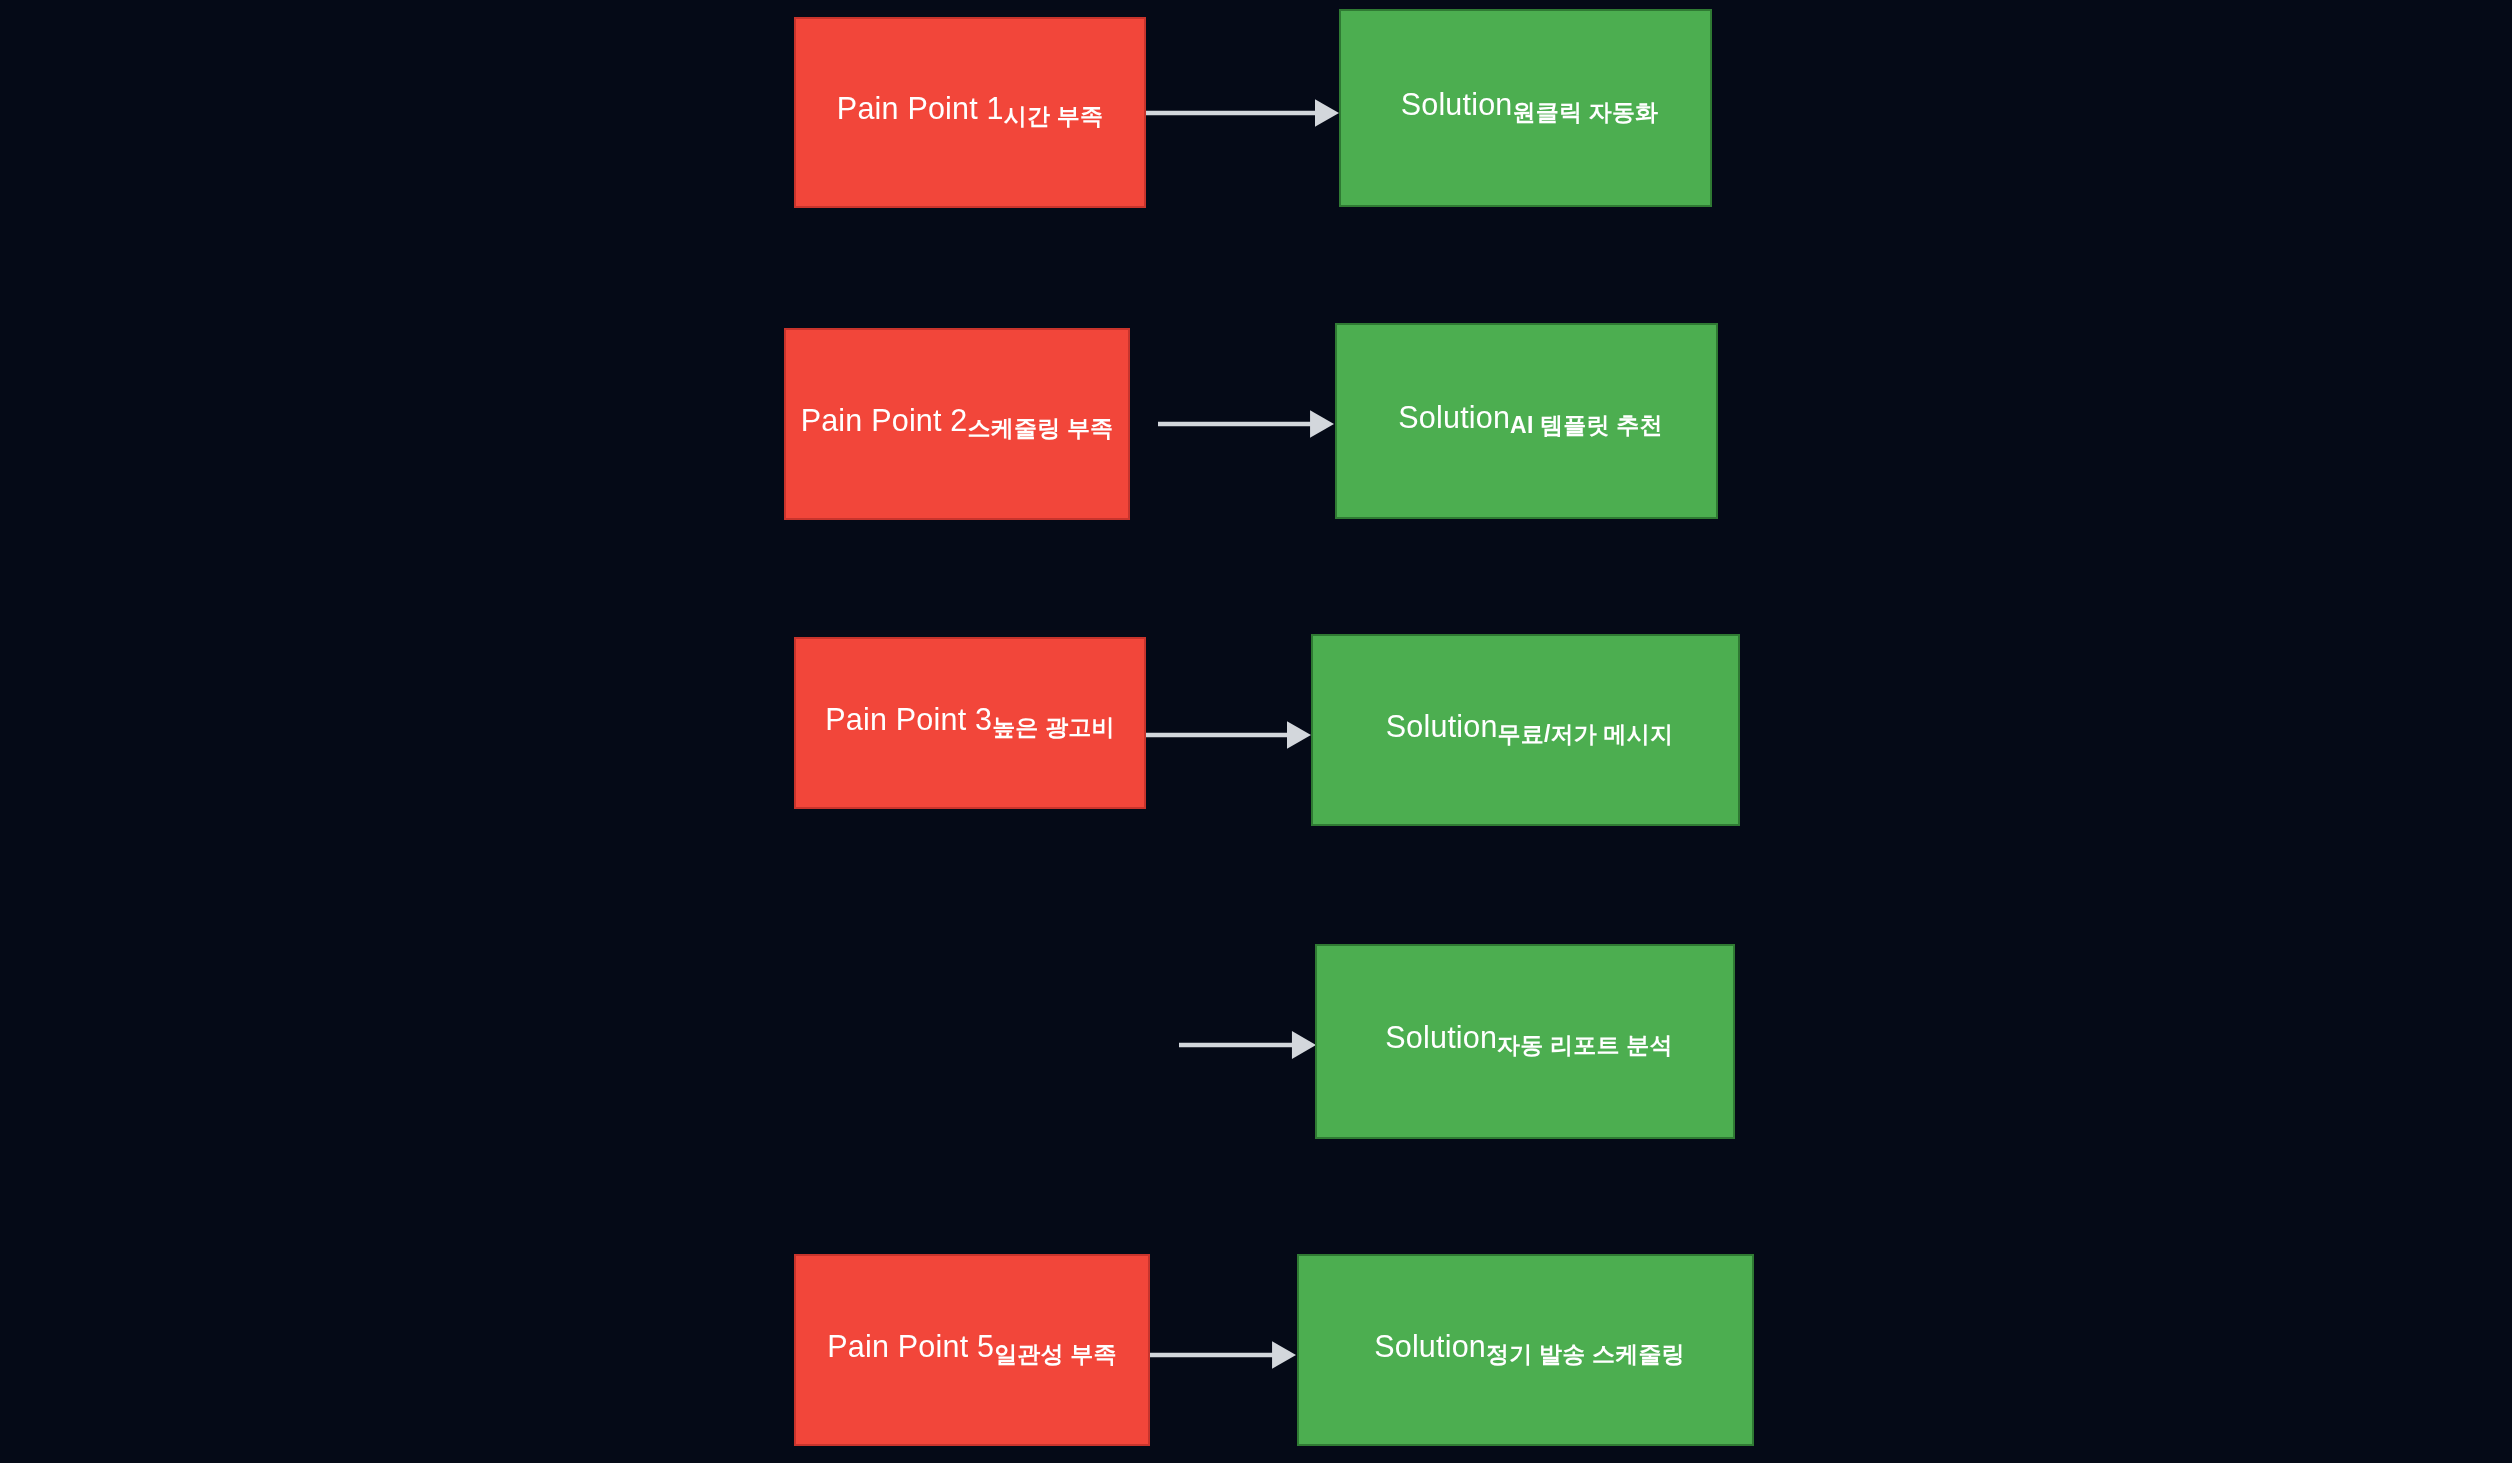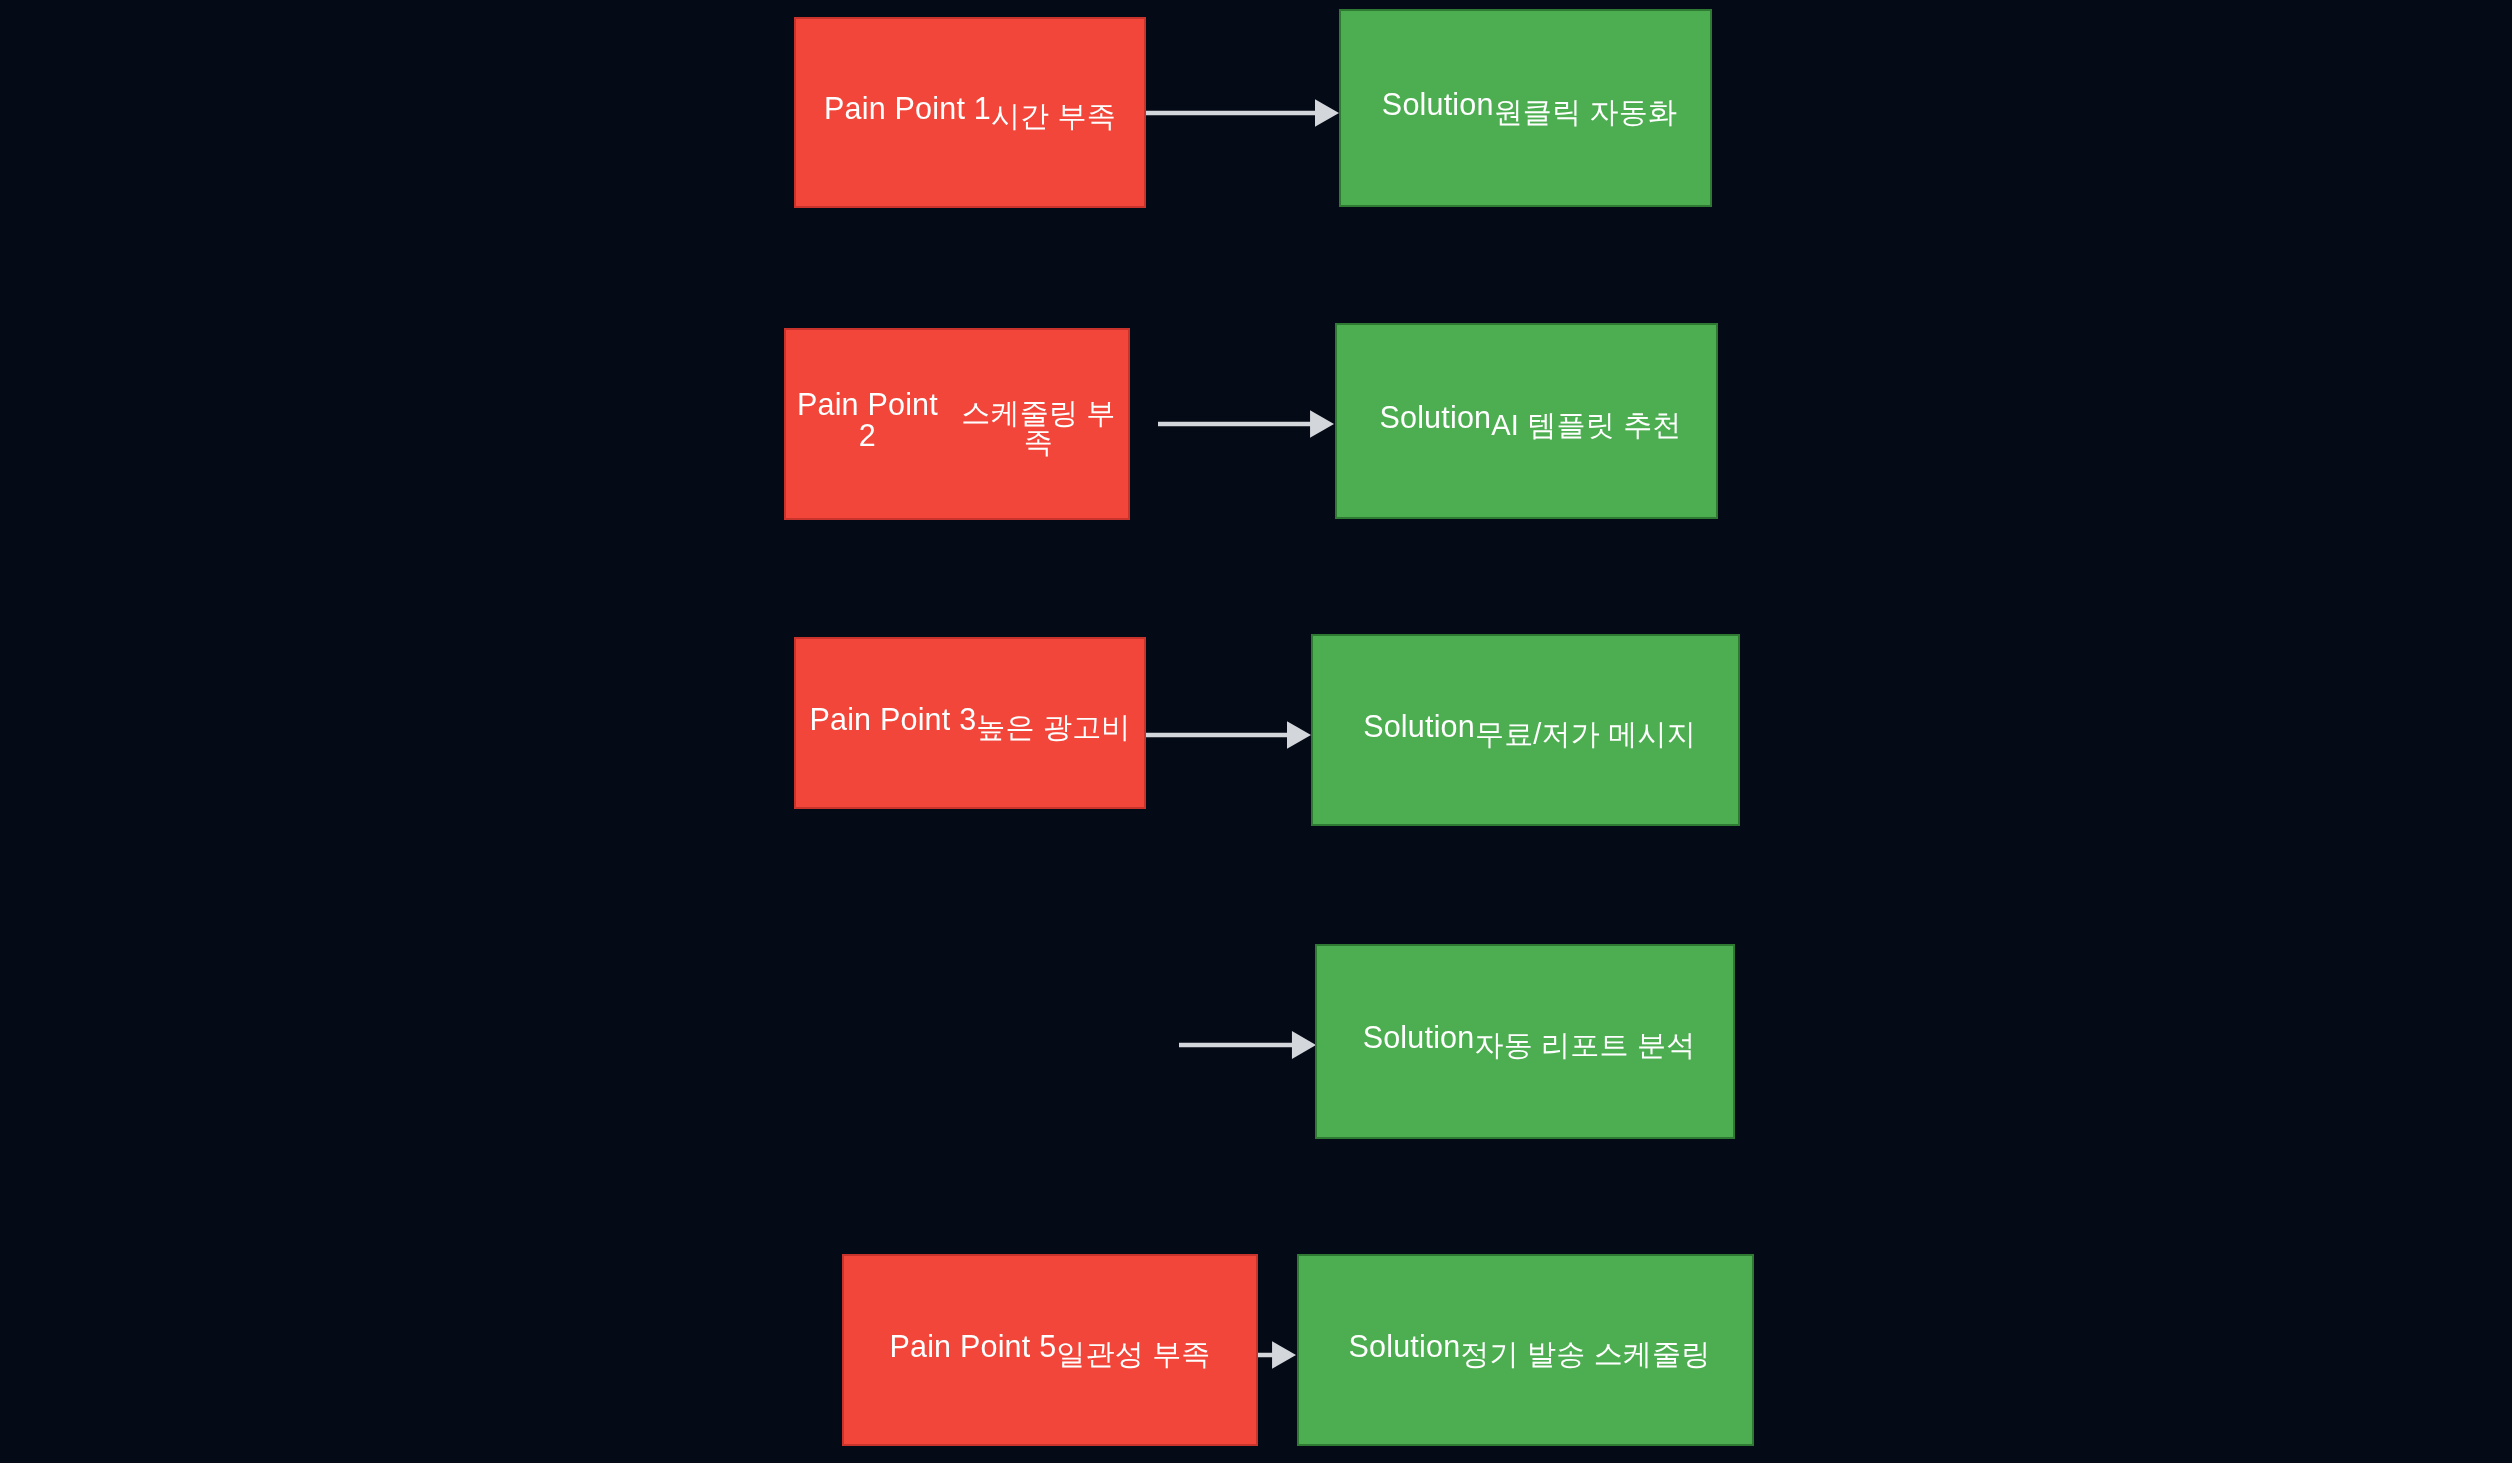--- a/index.html
+++ b/index.html
@@ -35,22 +35,22 @@
     border: 2.8px solid #2f7a33;
     padding-left: 8px;
   }
   .node .line1 {
     font-size: 30.5px;
     font-weight: 400;
     letter-spacing: 0.2px;
     padding-bottom: 8.3px;
   }
   .node .line2 {
-    font-size: 29px;
-    font-weight: 400;
+    font-size: 23px;
+    font-weight: 700;
     letter-spacing: 0.2px;
     padding-top: 8.3px;
   }
   .connector {
     position: absolute;
     pointer-events: none;
   }
   .connector svg {
     display: block;
     overflow: visible;
@@ -111,21 +111,21 @@
     <div class="node solution" style="left: 1315px; top: 944px; width: 420px; height: 195px;">
       <div class="line1">Solution</div>
       <div class="line2">자동 리포트 분석</div>
     </div>
     <div class="connector" style="left: 1145px; top: 1341px; width: 151px; height: 28px;">
       <svg width="151" height="28" viewBox="0 0 164 30">
         <line x1="0" y1="15" x2="140" y2="15" stroke="#d3d7dc" stroke-width="5"></line>
         <polygon points="138,0 164,15 138,30" fill="#d3d7dc"></polygon>
       </svg>
     </div>
-    <div class="node pain" style="left: 794px; top: 1254px; width: 416px; height: 192px; margin-left: 48px;">
+    <div class="node pain" style="left: 794px; top: 1254px; width: 356px; height: 192px;">
       <div class="line1">Pain Point 5</div>
       <div class="line2">일관성 부족</div>
     </div>
     <div class="node solution" style="left: 1297px; top: 1254px; width: 457px; height: 192px;">
       <div class="line1">Solution</div>
       <div class="line2">정기 발송 스케줄링</div>
     </div>
   </div>
 
 

